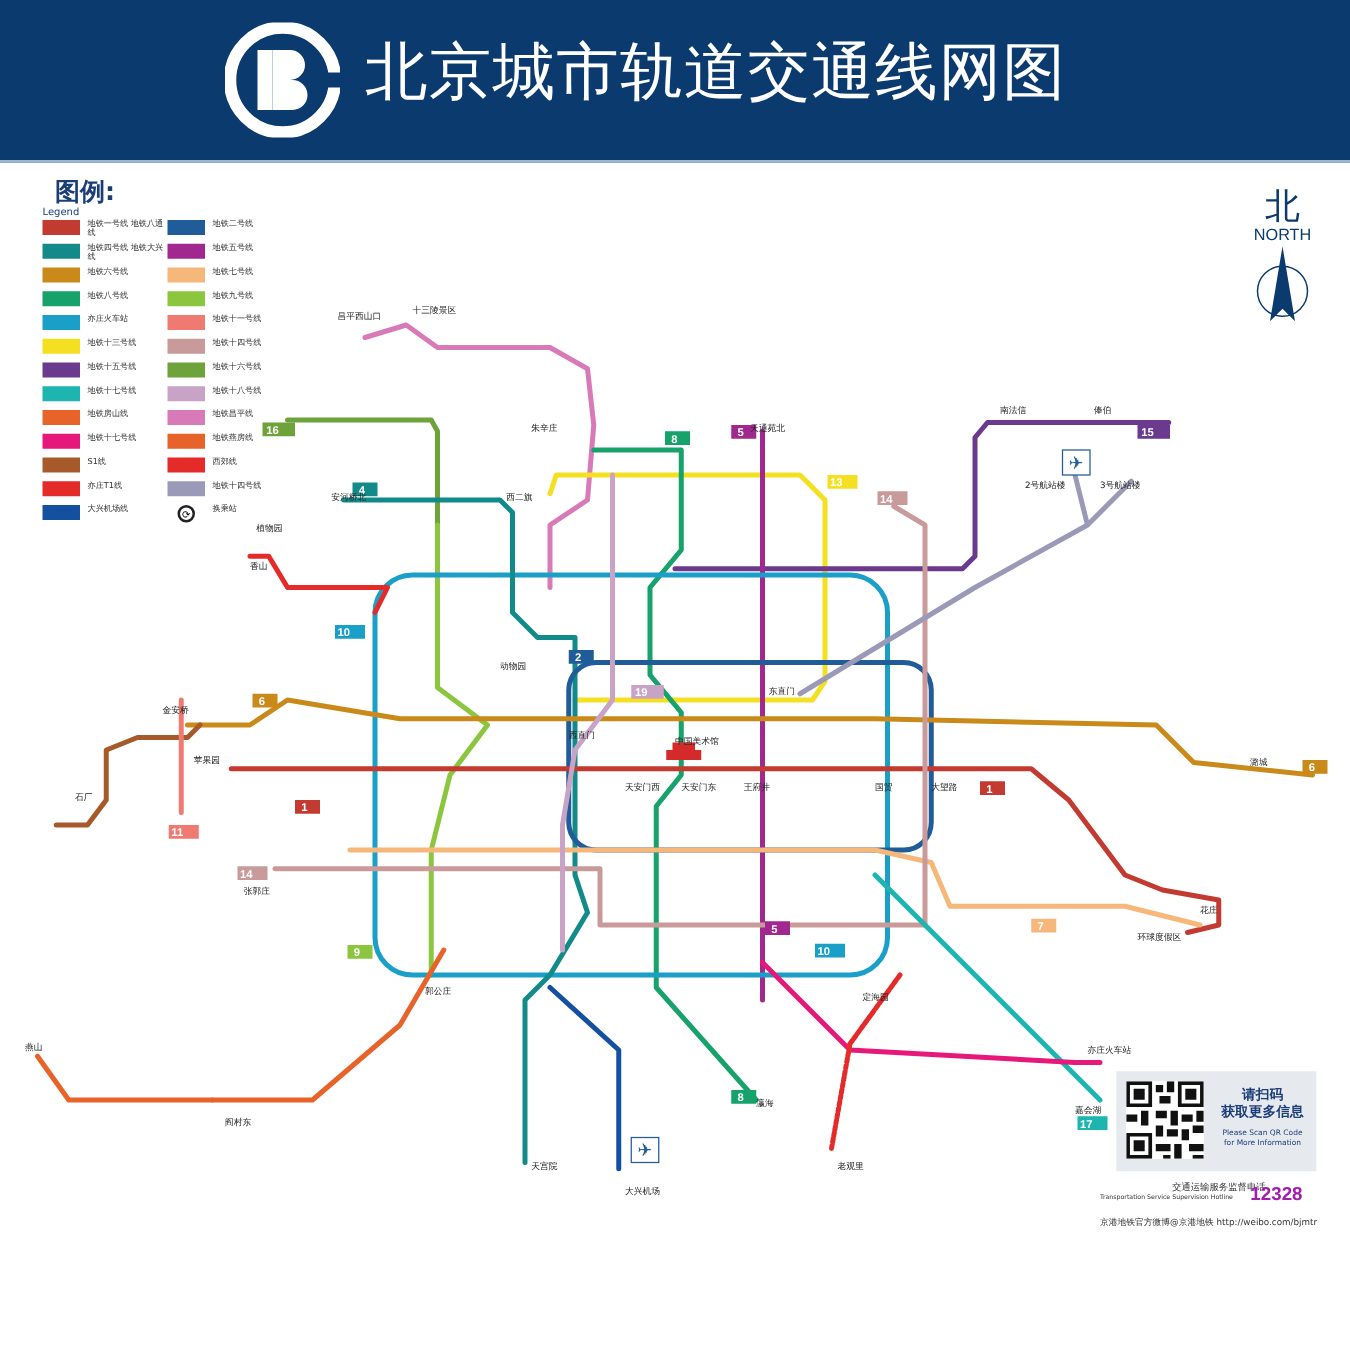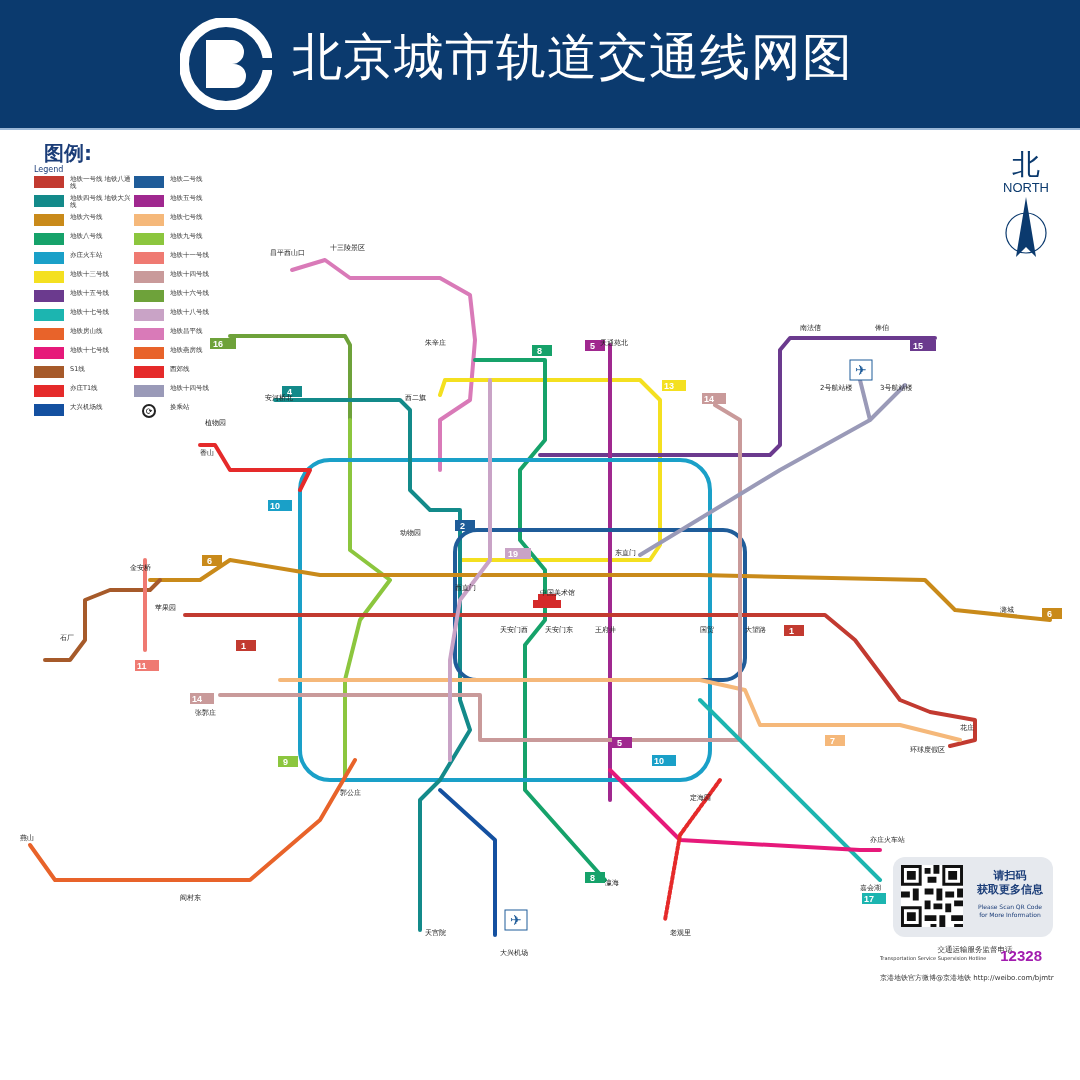--- a/index.html
+++ b/index.html
@@ -21,21 +21,21 @@
   .legend .xfer { width: 14px; height: 14px; border: 2px solid #222; border-radius: 50%; margin: 0 14px 0 8px; display: flex; align-items: center; justify-content: center; font-size: 8px; }
 
   .north { position: absolute; left: 994px; top: 150px; width: 64px; text-align: center; color: #0b3a6e; }
   .north .cn { font-size: 28px; line-height: 30px; }
   .north .en { font-size: 13px; font-weight: normal; font-family: "Liberation Sans", sans-serif; }
 
   .map { position: absolute; left: 0; top: 135px; width: 1080px; height: 880px; }
   .stn-label { font-size: 7px; fill: #222; font-family: "DejaVu Sans", sans-serif; }
   .line-badge { font-size: 9px; fill: #fff; font-weight: bold; font-family: "Liberation Sans", sans-serif; }
 
-  .qr-card { position: absolute; left: 893px; top: 857px; width: 160px; height: 80px; background: #e6e9ee; border-radius: 12px; }
+  .qr-card { position: absolute; left: 893px; top: 857px; width: 160px; height: 80px; background: #e6e9ee; border-radius: 0; }
   .qr-card .qr { position: absolute; left: 8px; top: 8px; width: 62px; height: 62px; background: #fff; }
   .qr-card .qr-cn { position: absolute; left: 78px; top: 12px; width: 78px; text-align: center; color: #1b3d78; font-size: 11px; font-weight: bold; line-height: 14px; }
   .qr-card .qr-en { position: absolute; left: 78px; top: 46px; width: 78px; text-align: center; color: #1b3d78; font-size: 6px; line-height: 8px; }
 
   .hotlines { position: absolute; left: 880px; top: 945px; width: 190px; }
   .hotline { position: relative; height: 26px; }
   .hotline .cn { font-size: 7.5px; color: #333; text-align: center; }
   .hotline .en { font-size: 5px; color: #333; }
   .hotline .num { position: absolute; right: 28px; top: 2px; font-size: 15px; font-weight: bold; color: #a21caf; font-family: "Liberation Sans", sans-serif; }
   .weibo { font-size: 7px; color: #333; margin-top: 2px; }

